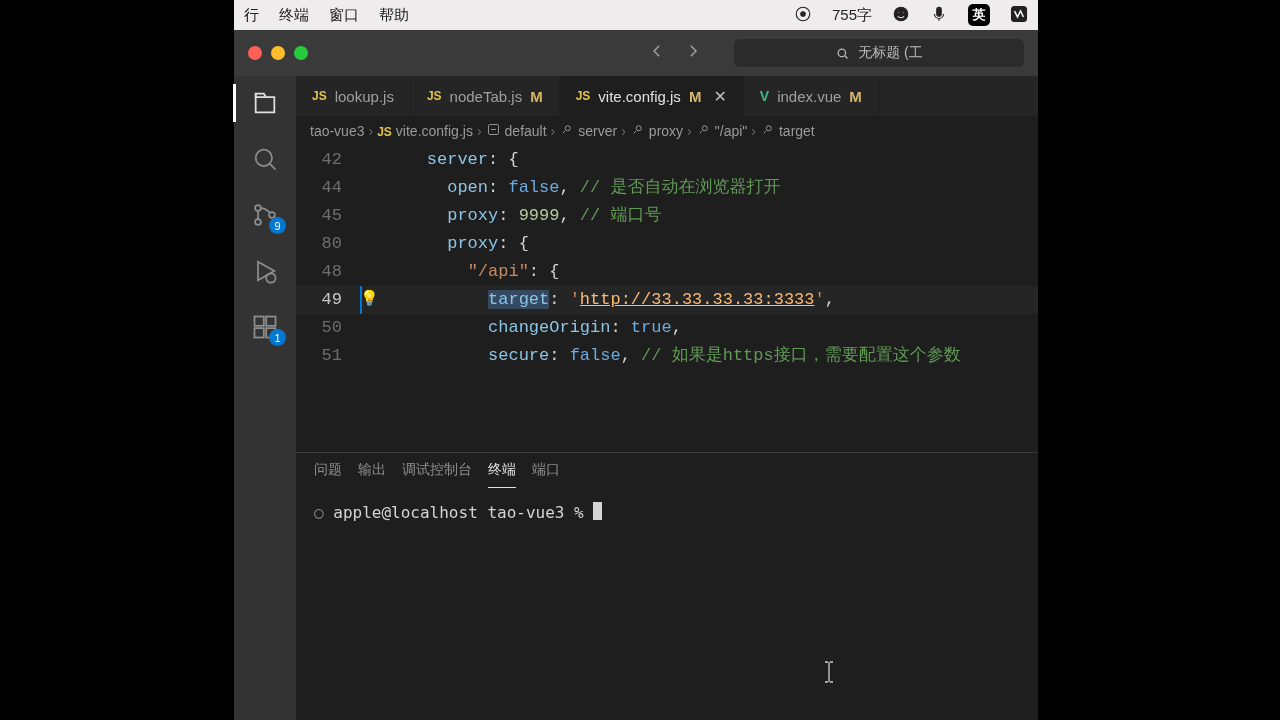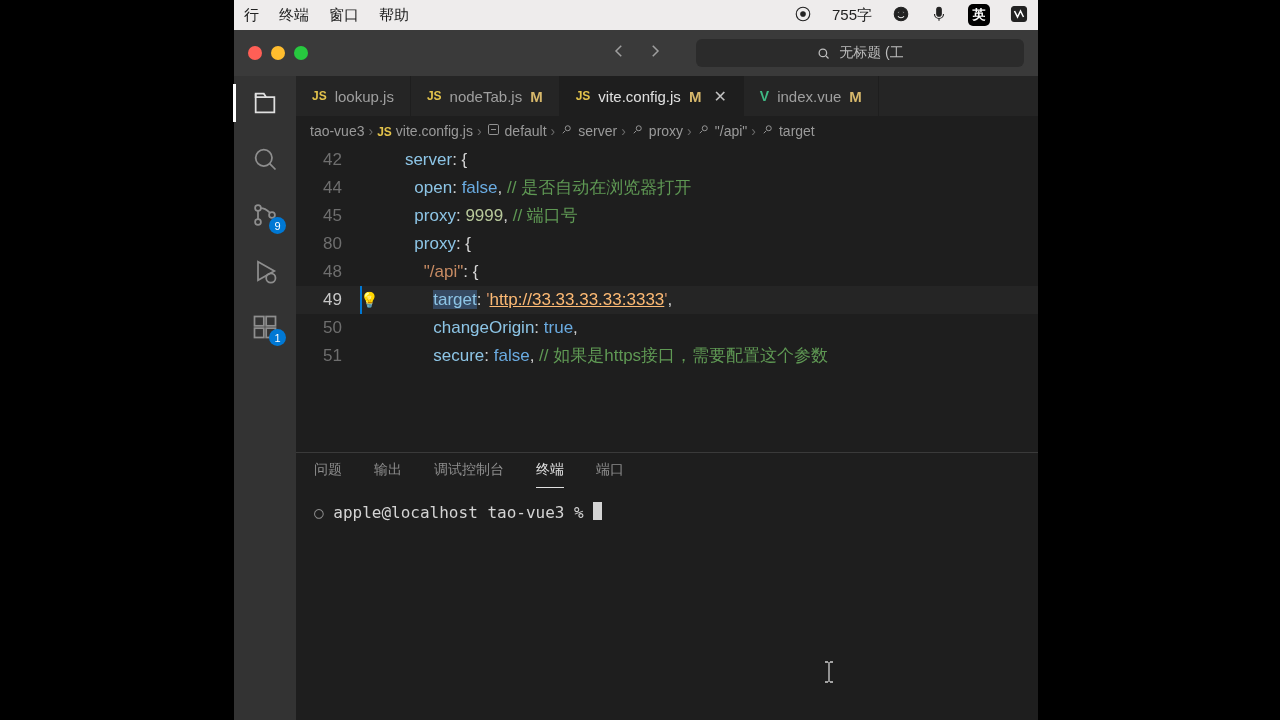--- a/index.html
+++ b/index.html
@@ -47,21 +47,21 @@
   .traffic { display: flex; gap: 9px; }
   .dot { width: 14px; height: 14px; border-radius: 50%; }
   .dot.close { background: #ff5f56; }
   .dot.min   { background: #ffbd2e; }
   .dot.max   { background: #27c93f; }
   .titlebar .spacer { flex: 1; }
   .nav-arrows { display: flex; gap: 18px; color: #9f9f9f; }
   .nav-arrows svg { width: 18px; height: 18px; stroke: #9f9f9f; fill: none; stroke-width: 2; }
   .search-box {
     background: #2b2b2b; border-radius: 6px;
-    height: 28px; width: 328px;
+    height: 28px; width: 290px;
     display: flex; align-items: center; justify-content: center;
     color: #bdbdbd; font-size: 14px; gap: 8px;
     margin-left: 22px;
   }
 
   
   .vsc-body { flex: 1; display: flex; min-height: 0; }
   .activitybar {
     width: 62px; background: #333333;
     display: flex; flex-direction: column; align-items: center;
@@ -107,21 +107,21 @@
     display: flex; align-items: center; gap: 4px;
     padding: 0 14px; color: #9a9a9a; font-size: 14px;
     white-space: nowrap; overflow: hidden;
   }
   .crumbs .sep { color: #6a6a6a; }
   .crumbs svg { width: 15px; height: 15px; stroke: #9a9a9a; fill: none; stroke-width: 1.5; }
 
   
   .editor {
     flex: 1; background: #1e1e1e; color: #cfcfcf;
-    font-family: Liberation Sans, sans-serif;
+    font-family: Liberation Mono, monospace;
     font-size: 17px; line-height: 28px;
     overflow: hidden; position: relative;
   }
   .line { display: flex; }
   .gutter {
     width: 64px; text-align: right; padding-right: 18px;
     color: #6e6e6e; user-select: none; flex-shrink: 0;
   }
   .bulb-col { width: 26px; flex-shrink: 0; color: #ffcf3c; font-size: 15px; }
   .code { white-space: pre; }
@@ -138,21 +138,21 @@
   .tok-cmt  { color: #5f9954; }
   .tok-link { color: #fdba74; text-decoration: underline; }
   .sel { background: rgba(70,110,160,0.5); }
 
   
   .panel {
     height: 268px; background: #1e1e1e; border-top: 1px solid #3a3a3a;
     display: flex; flex-direction: column;
   }
   .panel-tabs {
-    display: flex; gap: 32px; padding: 8px 18px 0 18px;
+    display: flex; gap: 16px; padding: 8px 18px 0 18px;
     font-size: 14px; color: #8d8d8d;
   }
   .panel-tabs .ptab { padding-bottom: 8px; cursor: pointer; }
   .panel-tabs .ptab.active { color: #e0e0e0; border-bottom: 1.5px solid #e0e0e0; }
   .terminal {
     flex: 1; padding: 14px 18px;
     font-family: "Menlo", "Monaco", Consolas, monospace;
     font-size: 16px; color: #d4d4d4;
     position: relative;
   }

